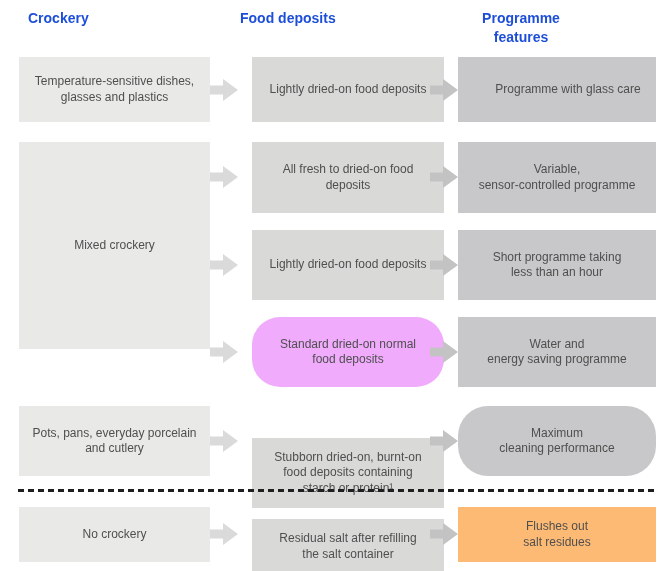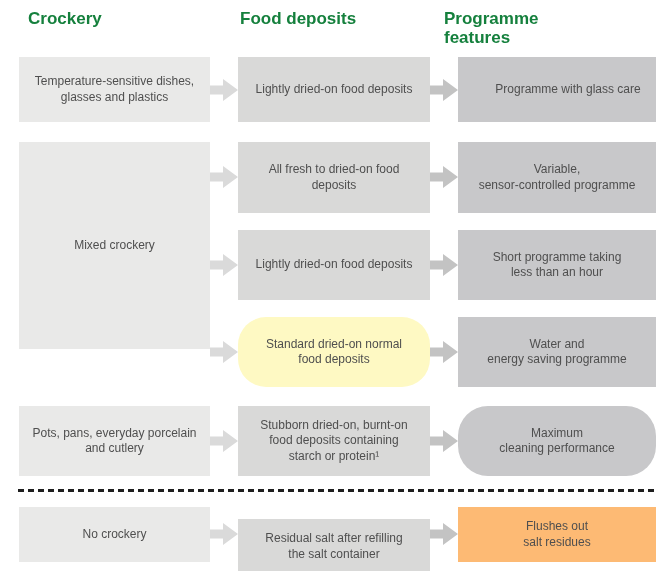--- a/index.html
+++ b/index.html
@@ -8,42 +8,42 @@
     width: 667px;
     height: 571px;
     background: #ffffff;
     font-family: "Liberation Sans", sans-serif;
     overflow: hidden;
   }
   .hdr {
     position: absolute;
     top: 9px;
     font-weight: bold;
-    font-size: 17px;
+    font-size: 14px;
     line-height: 19px;
-    color: #15803d;
+    color: #1d4ed8;
   }
   .hdr-1 { left: 28px;  width: 170px; }
   .hdr-2 { left: 240px; width: 170px; }
-  .hdr-3 { left: 444px; width: 120px; }
+  .hdr-3 { left: 461px; width: 120px; text-align: center; }
   .box {
     position: absolute;
     display: flex;
     align-items: center;
     justify-content: center;
     text-align: center;
     font-size: 12px;
     line-height: 15.5px;
     color: #4f4f4f;
     white-space: pre-line;
     padding: 0 6px;
     box-sizing: border-box;
   }
   .c1 { left: 19px;  width: 191px; }
-  .c2 { left: 238px; width: 192px; }
+  .c2 { left: 252px; width: 192px; }
   .c3 { left: 458px; width: 198px; }
   .r1 { top: 57px;  height: 65px; }
   .rA { top: 142px; height: 71px; }
   .rB { top: 230px; height: 70px; }
   .rC { top: 317px; height: 70px; }
   .r5 { top: 406px; height: 70px; }
   .r6 { top: 507px; height: 55px; }
   .mixed { top: 142px; height: 207px; }
   .arrow {
     position: absolute;
@@ -106,34 +106,34 @@
   <div class="box c2 rB" style="background-color: rgb(217, 217, 216);">Lightly dried-on food deposits</div>
   <svg class="arrow a2 ayB" viewBox="0 0 28 22">
     <polygon points="0,6.5 13,6.5 13,0 28,11 13,22 13,15.5 0,15.5" style="fill: rgb(195, 195, 195);"></polygon>
   </svg>
   <div class="box c3 rB" style="background-color: rgb(200, 200, 202);">Short programme taking
 less than an hour</div>
 
   <svg class="arrow a1 ayC" viewBox="0 0 28 22">
     <polygon points="0,6.5 13,6.5 13,0 28,11 13,22 13,15.5 0,15.5" style="fill: rgb(218, 218, 218);"></polygon>
   </svg>
-  <div class="box c2 rC" style="background-color: #fef9c3; border-radius: 28px;">Standard dried-on normal
+  <div class="box c2 rC" style="background-color: #f0abfc; border-radius: 28px;">Standard dried-on normal
 food deposits</div>
   <svg class="arrow a2 ayC" viewBox="0 0 28 22">
     <polygon points="0,6.5 13,6.5 13,0 28,11 13,22 13,15.5 0,15.5" style="fill: rgb(195, 195, 195);"></polygon>
   </svg>
   <div class="box c3 rC" style="background-color: rgb(200, 200, 202);">Water and
 energy saving programme</div>
 
   <div class="box c1 r5" style="background-color: rgb(233, 233, 232);">Pots, pans, everyday porcelain
 and cutlery</div>
   <svg class="arrow a1 ay5" viewBox="0 0 28 22">
     <polygon points="0,6.5 13,6.5 13,0 28,11 13,22 13,15.5 0,15.5" style="fill: rgb(218, 218, 218);"></polygon>
   </svg>
-  <div class="box c2 r5" style="background-color: rgb(217, 217, 216);">Stubborn dried-on, burnt-on
+  <div class="box c2 r5" style="background-color: rgb(217, 217, 216); margin-top: 32px;">Stubborn dried-on, burnt-on
 food deposits containing
 starch or protein¹</div>
   <svg class="arrow a2 ay5" viewBox="0 0 28 22">
     <polygon points="0,6.5 13,6.5 13,0 28,11 13,22 13,15.5 0,15.5" style="fill: rgb(195, 195, 195);"></polygon>
   </svg>
   <div class="box c3 r5" style="background-color: rgb(200, 200, 202); border-radius: 30px;">Maximum
 cleaning performance</div>
 
   <div class="dash-line"></div>
 

